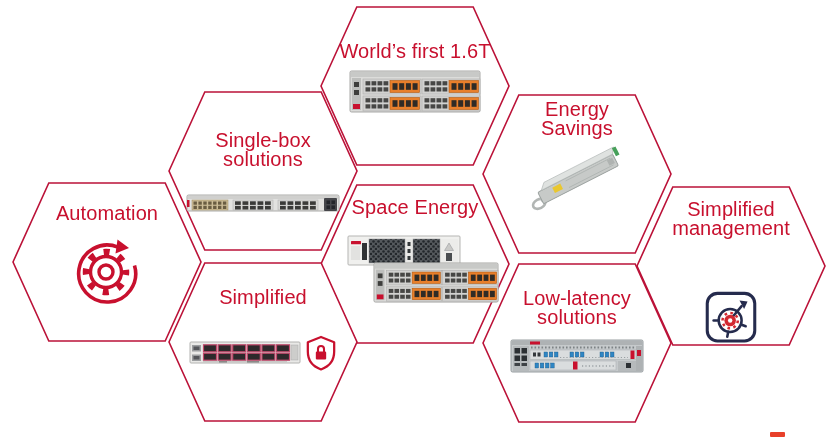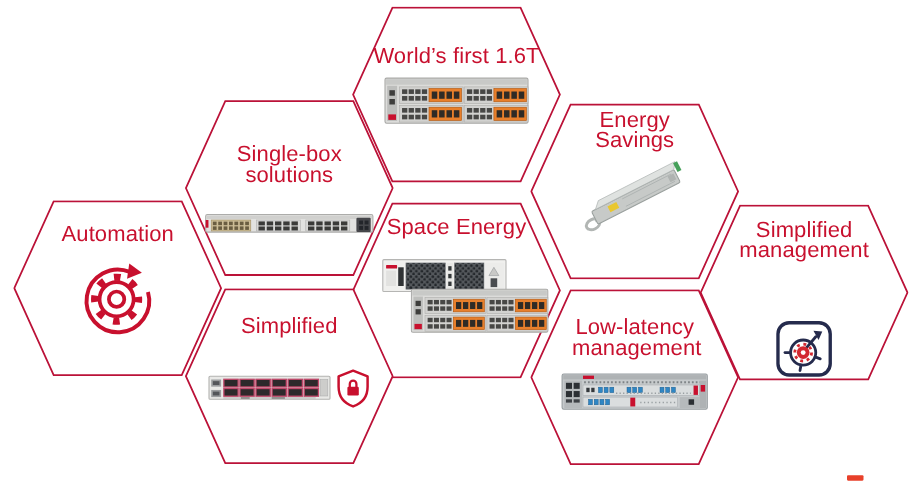--- a/index.html
+++ b/index.html
@@ -378,21 +378,21 @@
           </svg>
       </div>
     </div>
   </div>
 
   <div class="hex hex--low-latency">
     <svg class="hex-outline">
         <use href="#sym-hex"></use>
       </svg>
     <div class="hex-body">
-      <div class="hex-label">Low-latency management</div>
+      <div class="hex-label">Low-latency solutions</div>
       <svg class="m-lowlat" width="134" height="38">
           <use href="#sym-lowlat"></use>
         </svg>
     </div>
   </div>
 
   <div class="logo-fragment"></div>
 </div>
 
 </body></html>

